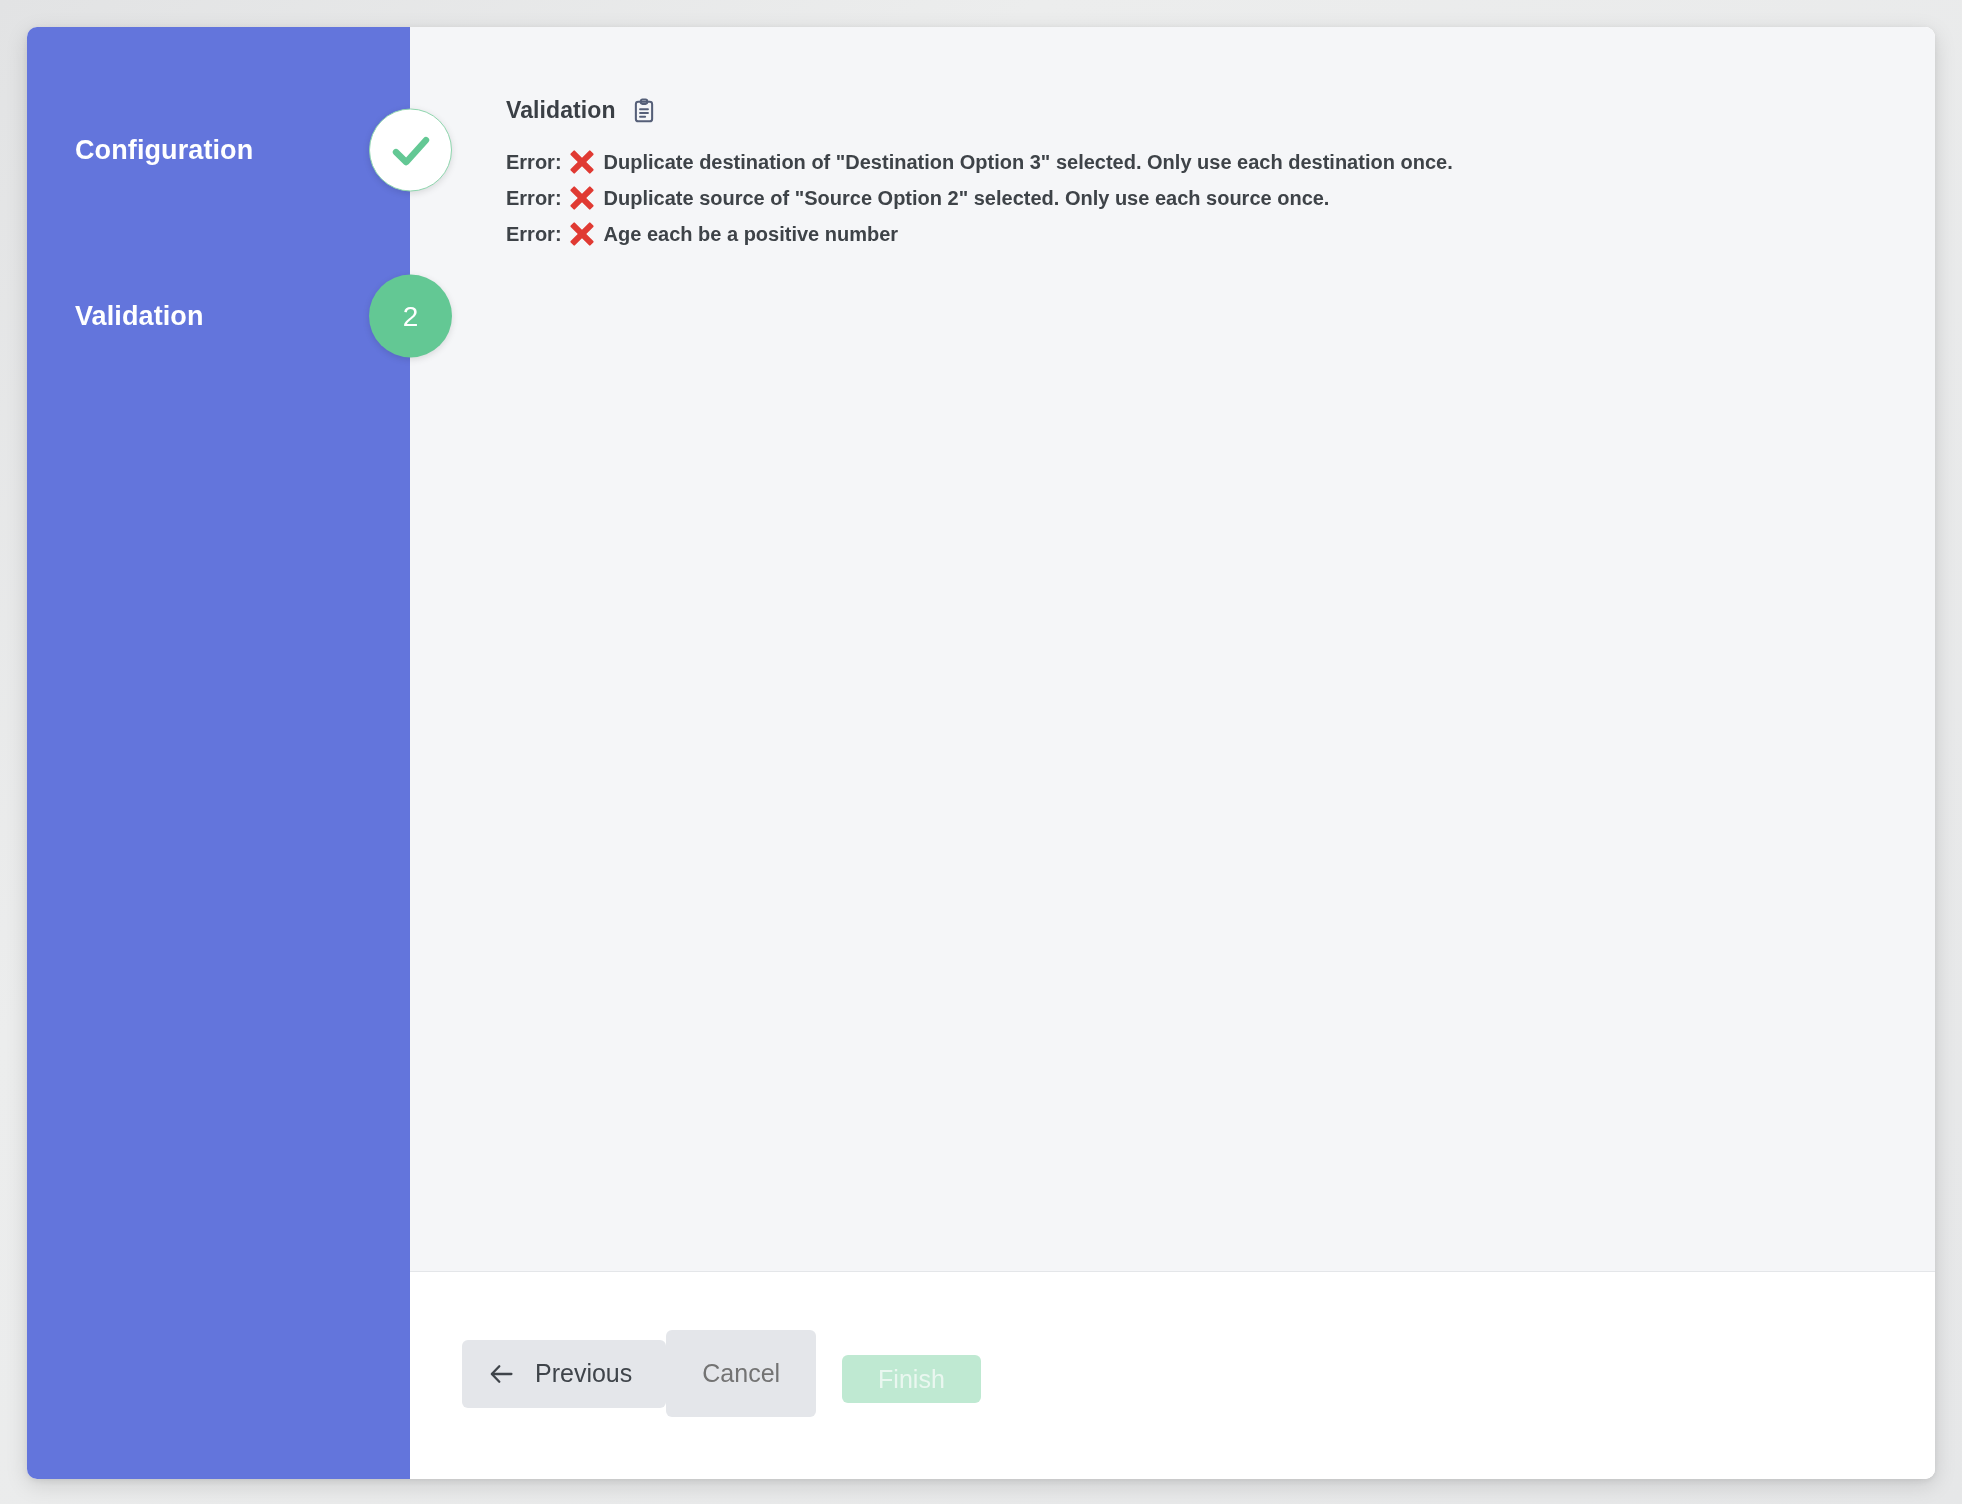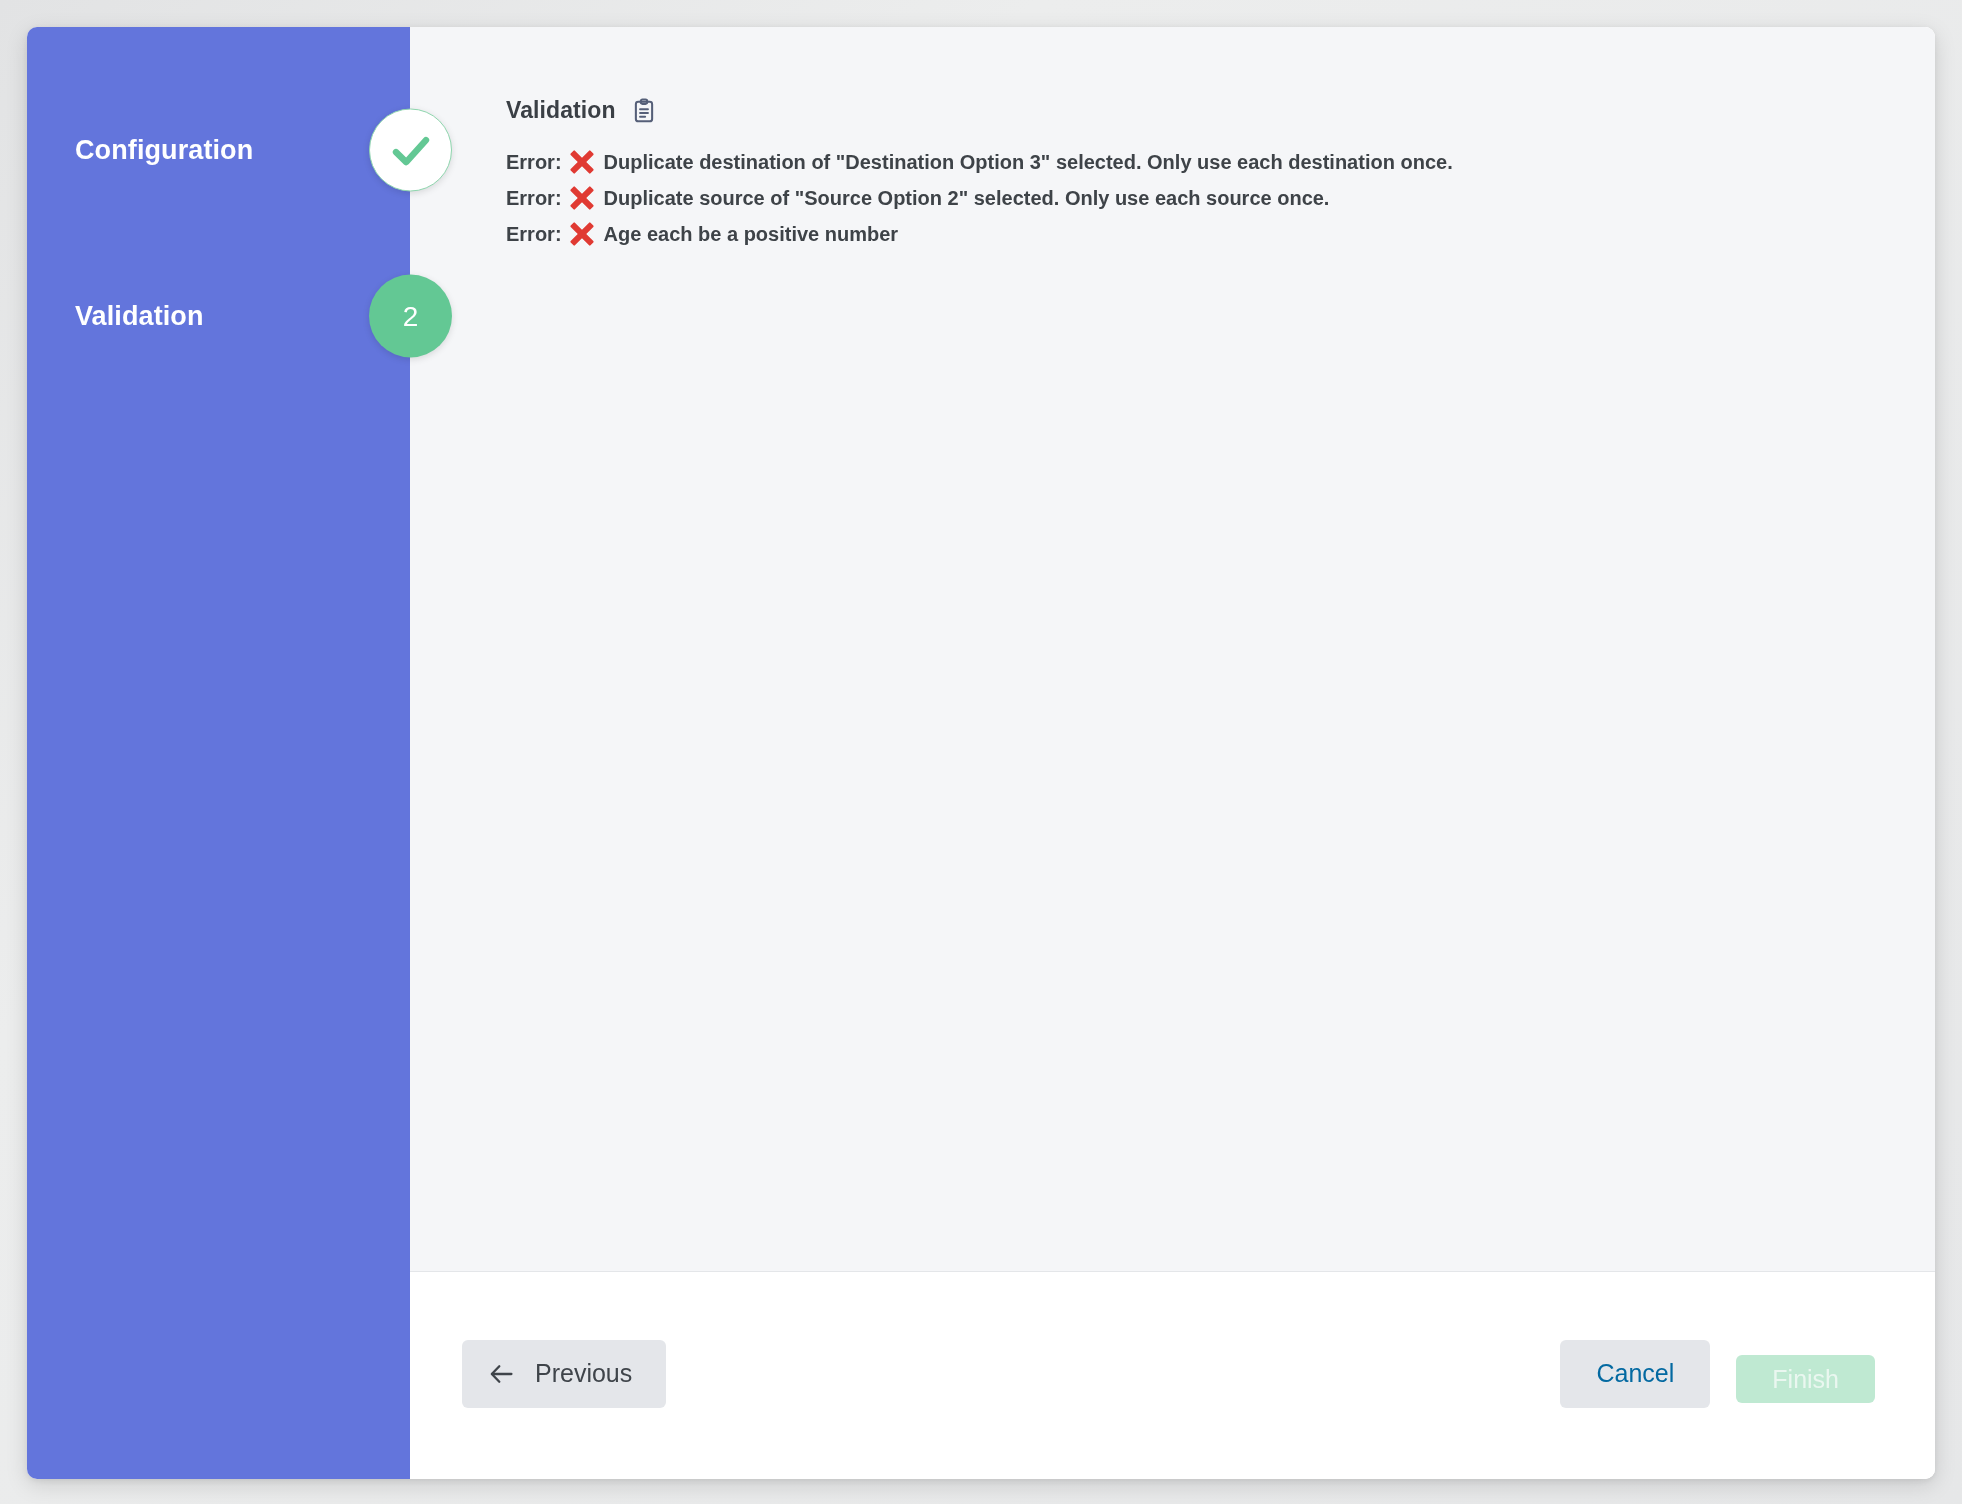--- a/index.html
+++ b/index.html
@@ -157,21 +157,20 @@
   .x-mark::after  { transform: translate(-50%,-50%) rotate(-45deg); }
 
   
   .footer {
     flex: 0 0 auto;
     height: 208px;
     background: #ffffff;
     border-top: 1px solid #e4e6e9;
     display: flex;
     align-items: center;
-    justify-content: space-between;
     padding: 0 60px 4px 52px;
     border-radius: 0 0 10px 0;
   }
 
   .footer-right { display: flex; align-items: center; gap: 26px; }
 
   .btn {
     border: none;
     border-radius: 6px;
     font-family: "Liberation Sans", sans-serif;
@@ -186,22 +185,22 @@
     background: #e4e6ea;
     color: #3f444a;
     height: 68px;
     padding: 0 34px 0 26px;
     gap: 20px;
   }
   .btn-previous .arrow { width: 27px; height: 22px; display: block; }
 
   .btn-cancel {
     background: #e4e6ea;
-    color: #0369a1;
-    height: 68px;
+    color: #737373;
+    height: 87px;
     padding: 0 36px;
   }
 
   .btn-finish {
     background: #bfe9d2;
     color: #eaf7f0;
     height: 48px;
     padding: 0 36px;
     cursor: default;
     margin-top: 11px;

